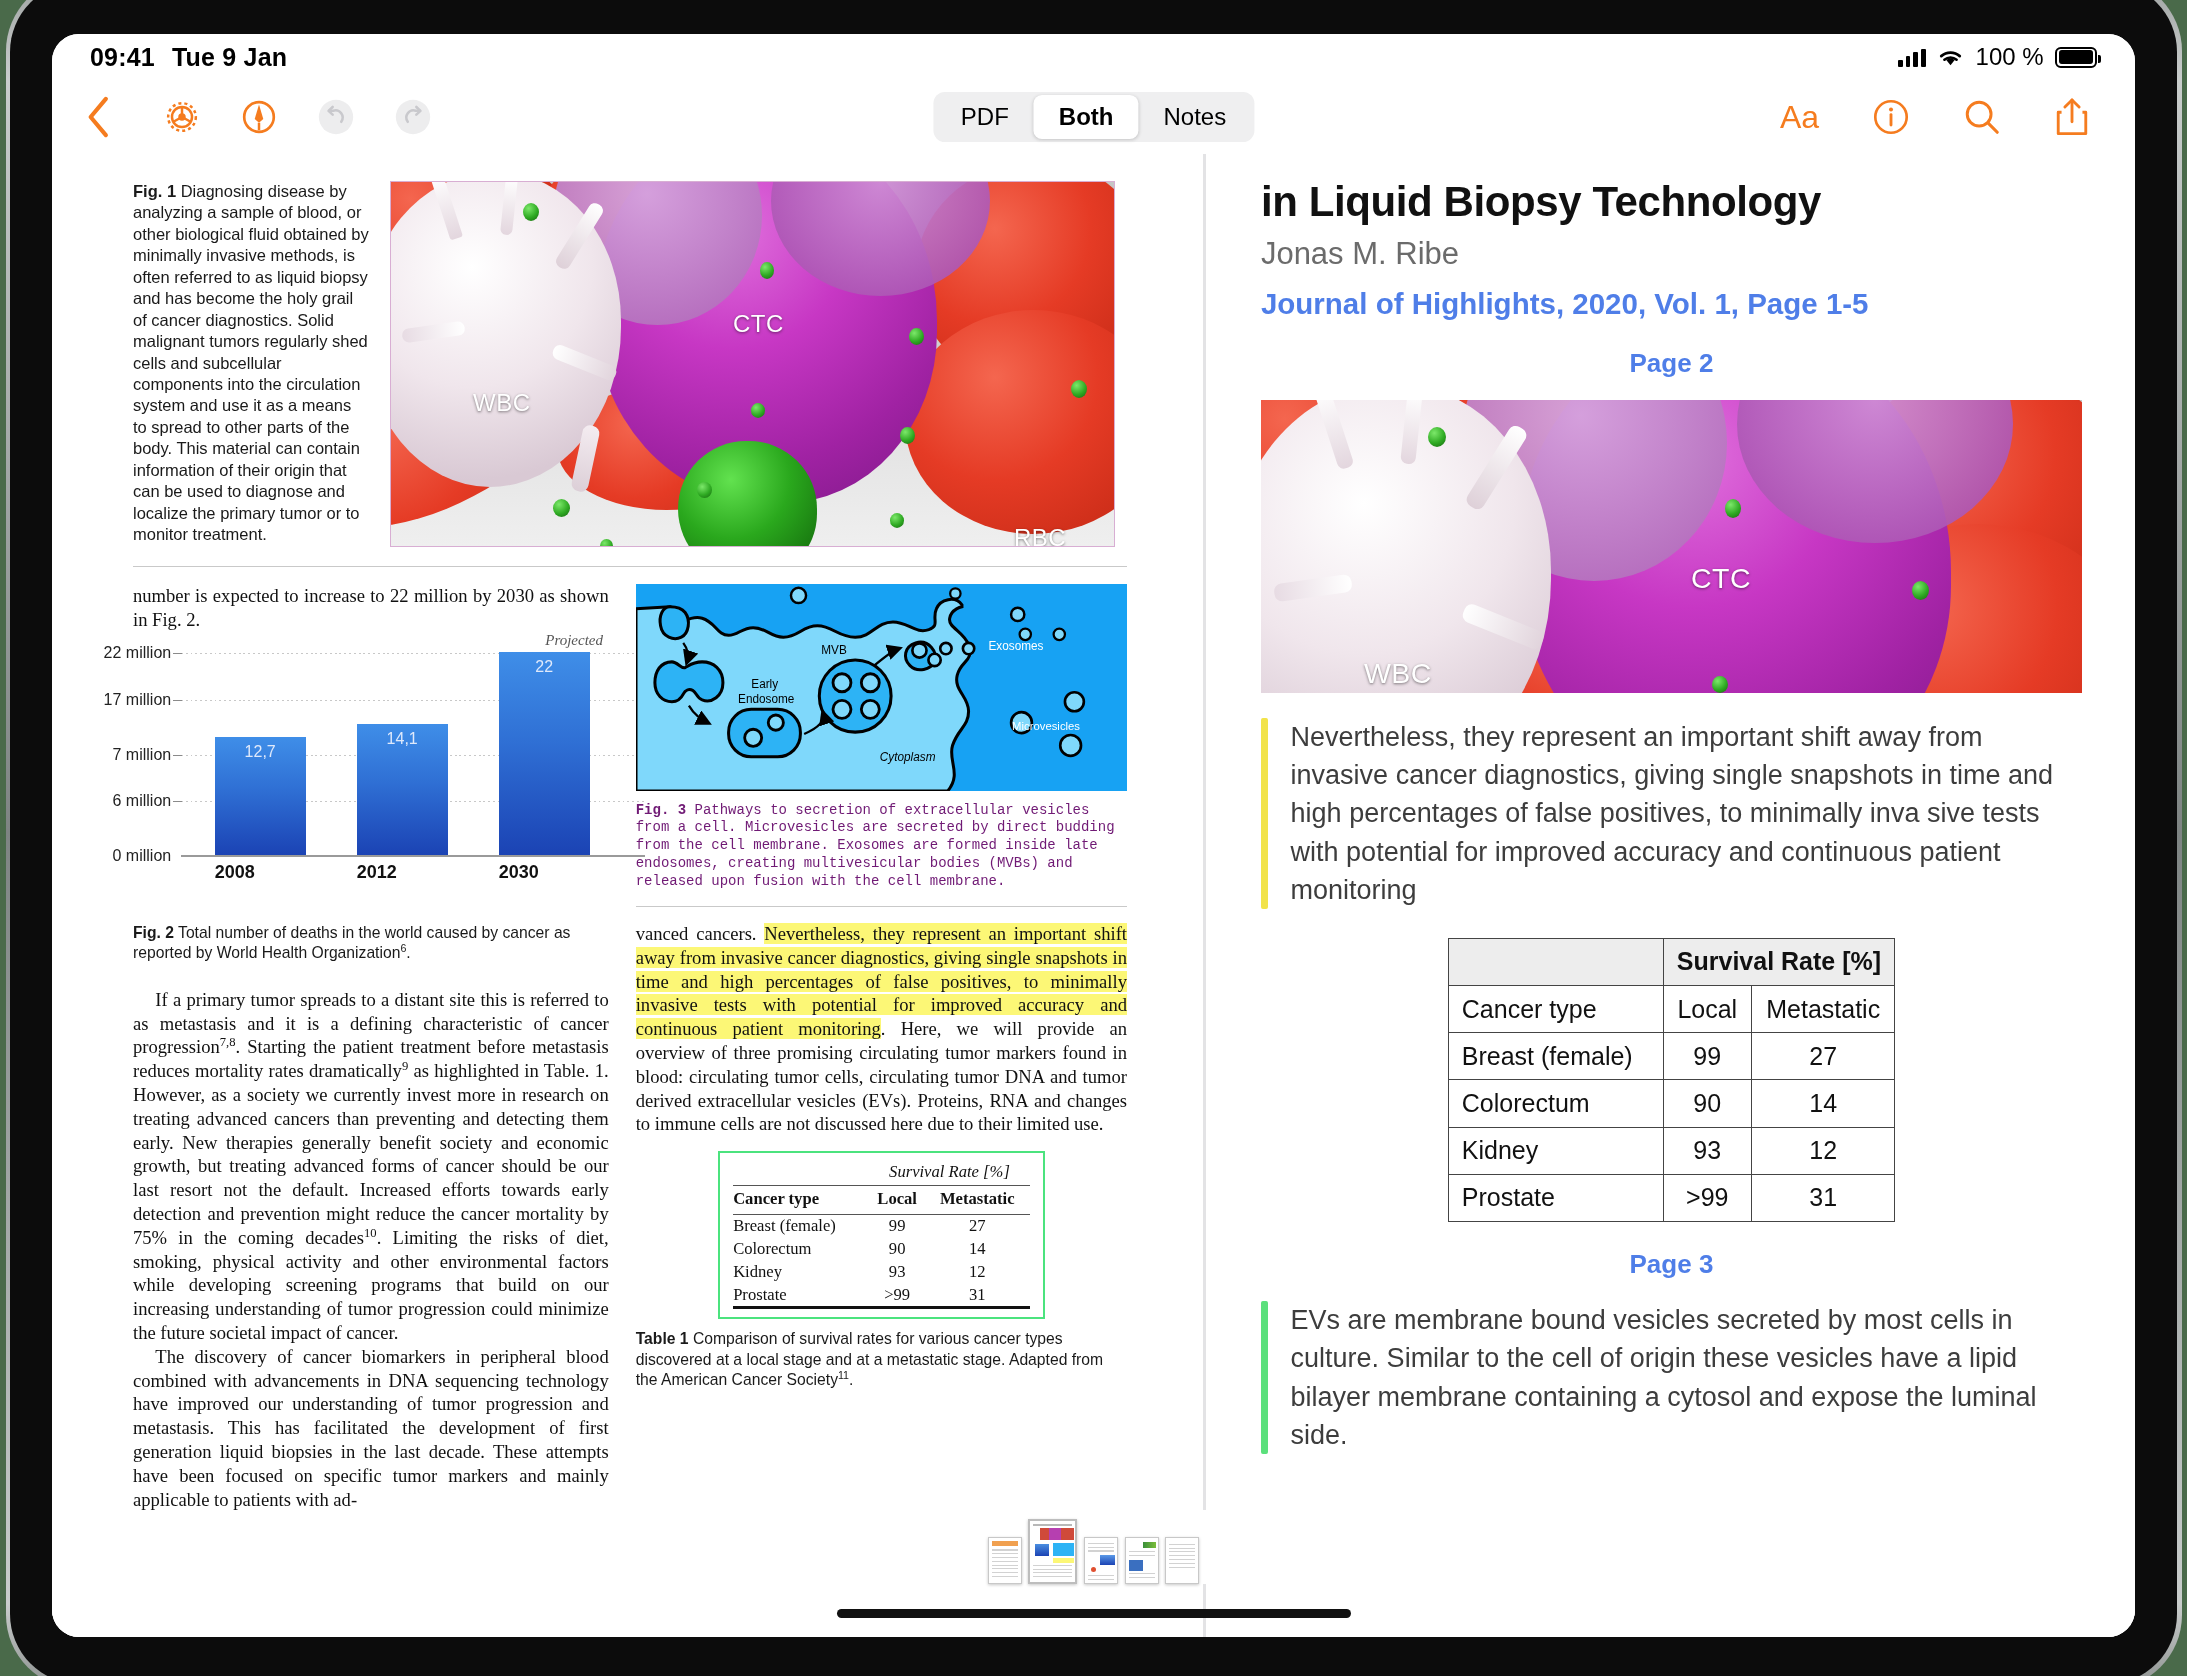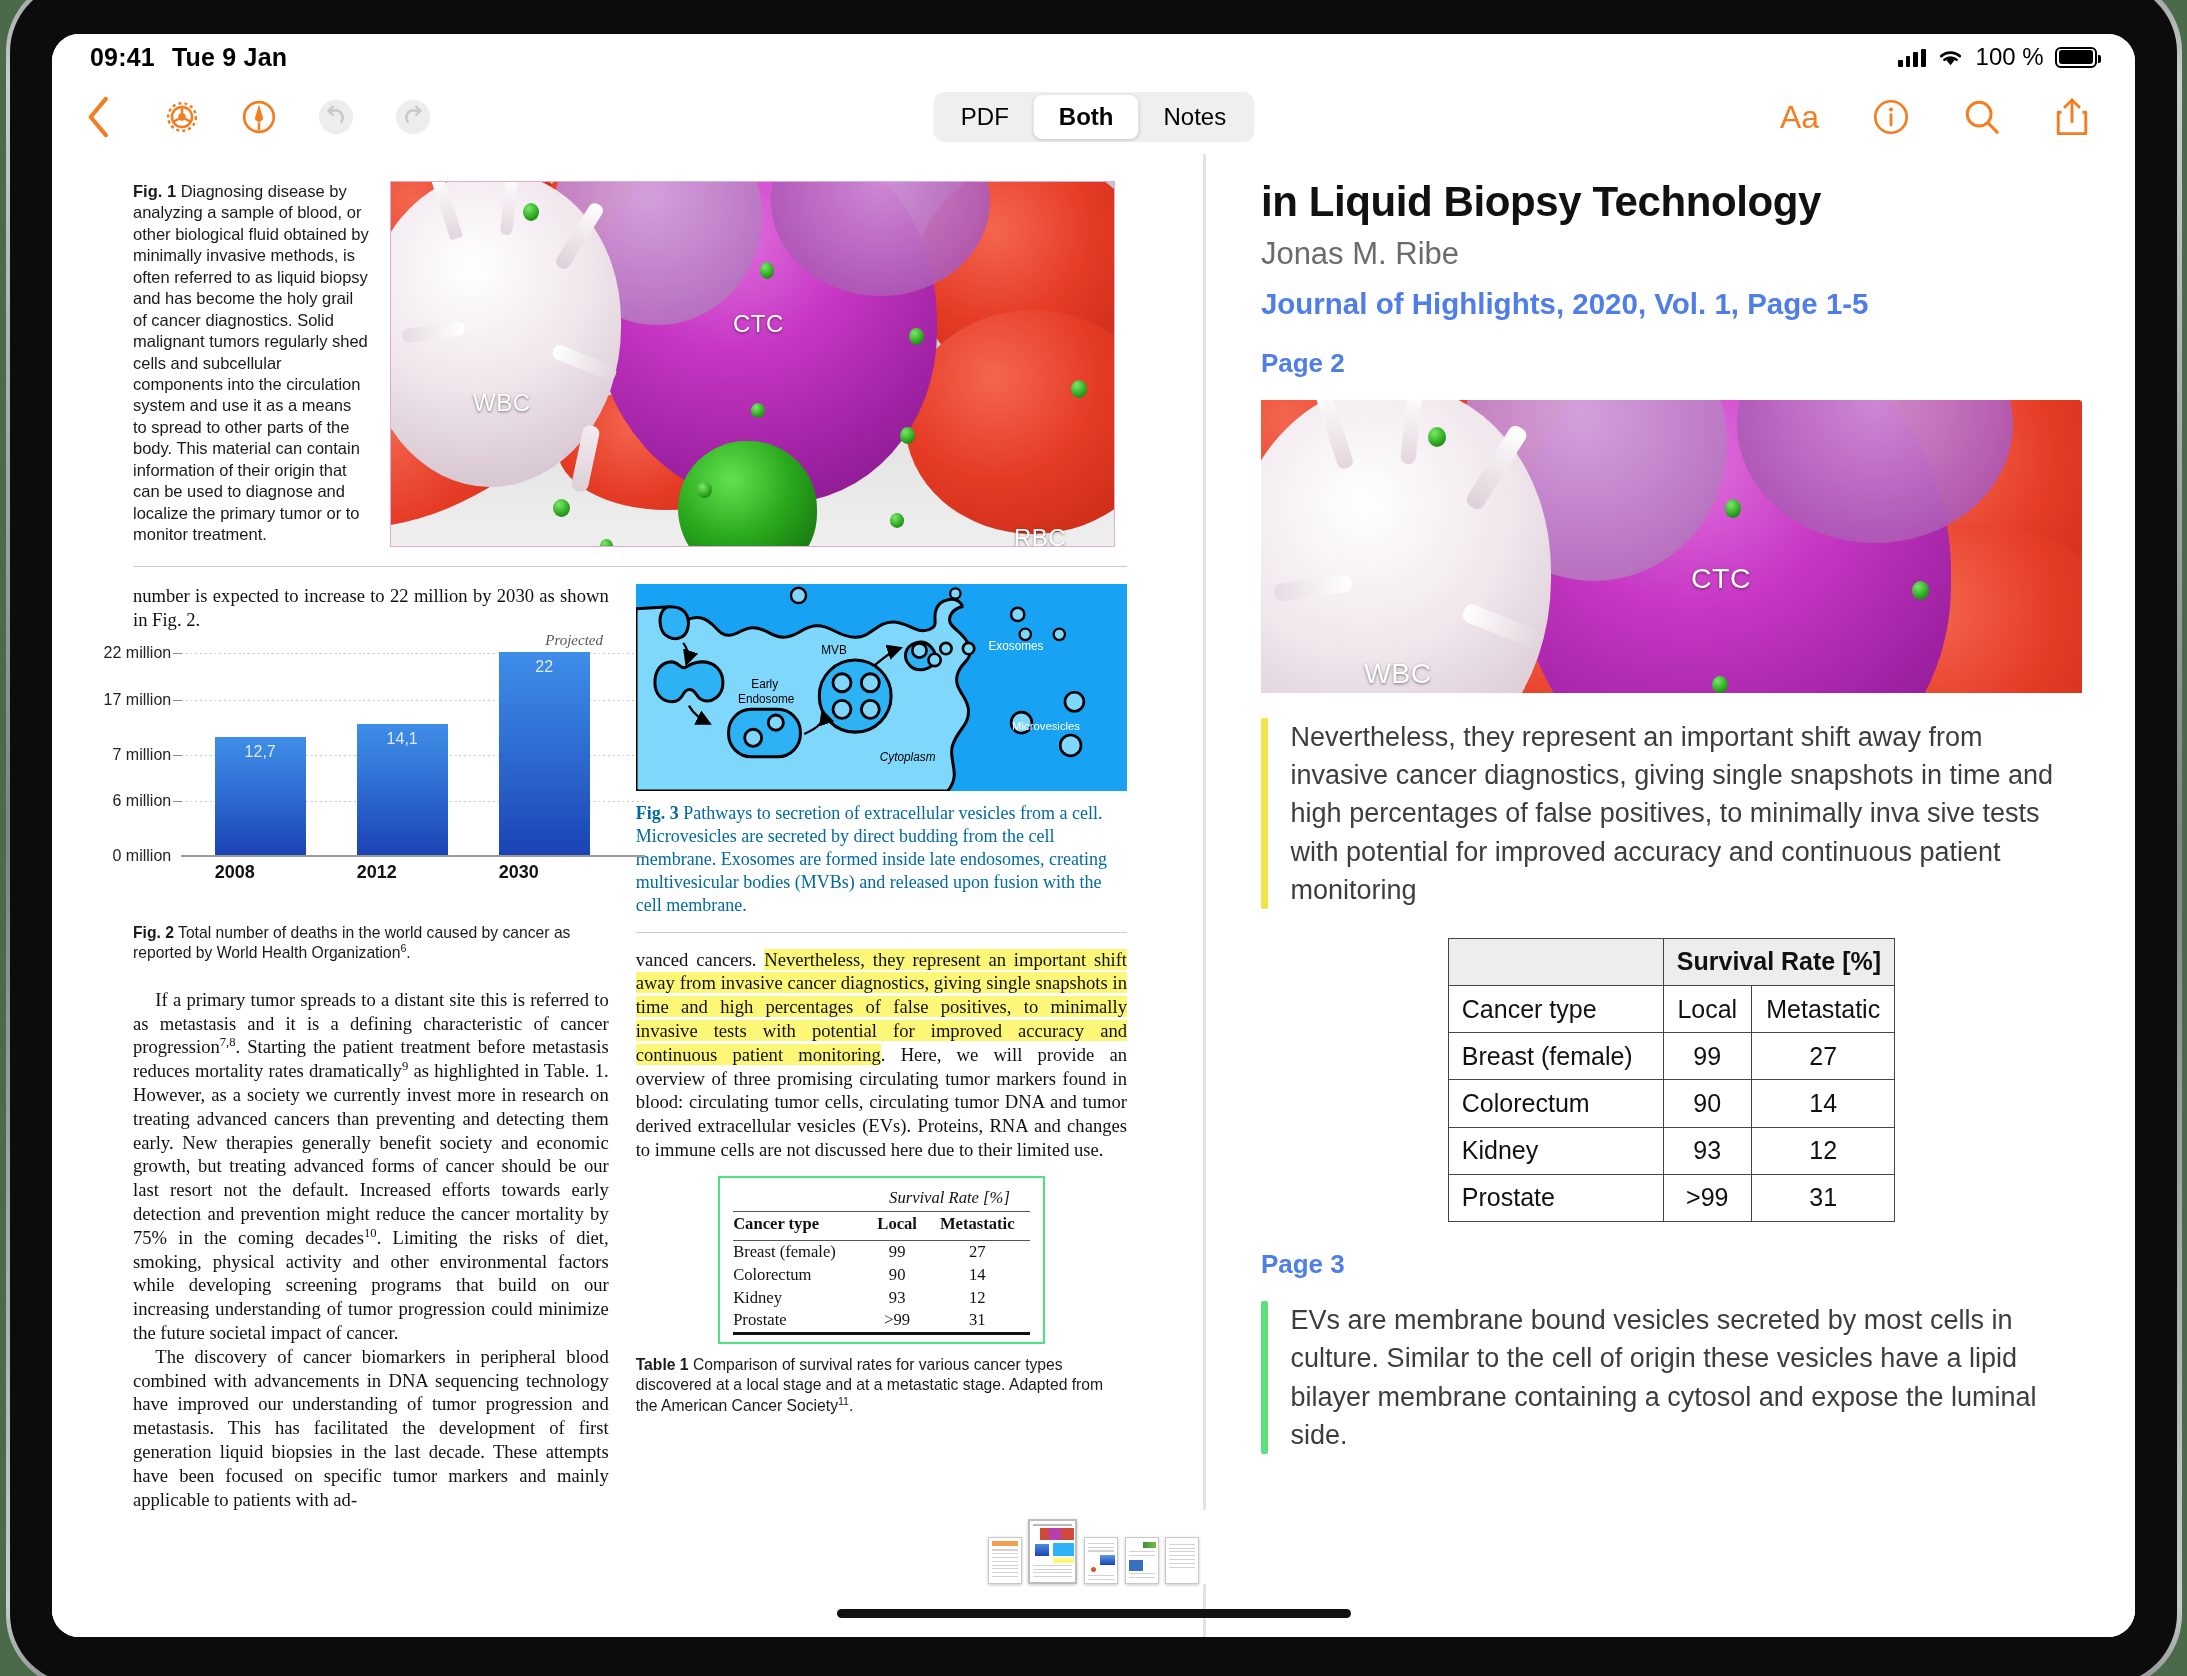--- a/index.html
+++ b/index.html
@@ -131,22 +131,22 @@
   .xlabels span { width:91px; font-family:"Liberation Sans",sans-serif;
                   font-size:18px; font-weight:600; color:#111;}
   .projlab { position:absolute; right:5.7px; top:-21px; font-family:"Liberation Serif",serif;
              font-style:italic; font-size:15px; color:#555;}
   .fig2cap { margin-top:32px; font-family:"Liberation Sans",sans-serif; font-size:15.7px;
              line-height:1.28; color:#1a1a1a;}
   .fig2cap b{font-weight:700;}
 
   
   .fig3img { width:100%; height:207px; position:relative; overflow:hidden; background:#17A2F3;}
-  .fig3cap { margin-top:10.5px; font-family:Liberation Serif, serif; font-size:18px;
-             line-height:1.28; color:#0369a1;}
+  .fig3cap { margin-top:10.5px; font-family:Liberation Mono, monospace; font-size:14px;
+             line-height:1.28; color:#701a75;}
   .fig3cap b{font-weight:700;}
 
   
   .hl { background:#FCF776; }
 
   
   .t1wrap { margin:14.3px auto 0; width:327px; border:2.4px solid #4BE37E; padding:8.6px 13.3px 7.6px; background:#fff;}
   .t1 { width:100%; border-collapse:collapse; font-family:"Liberation Serif",serif; font-size:16.6px; color:#111;}
   .t1 .srlabel { text-align:center; font-style:italic; padding-bottom:1.9px; }
   .t1 .ruleA td { border-bottom:1.1px solid #555; height:1px; padding:0;}
@@ -164,21 +164,21 @@
     position:absolute; right:13.3px; bottom:53px; background:#efeff0; border-radius:11.4px;
     padding:6.7px 16px; font-family:"Liberation Sans",sans-serif; font-size:27.6px;
     font-weight:700; color:#111;
   }
 
   
   .notes { padding:25px 53px 0 55px; }
   .n-title { font-size:42px; font-weight:700; color:#111; letter-spacing:-0.4px; line-height:1.1;}
   .n-author { font-size:31px; color:#6b6b6b; margin-top:10.5px; font-weight:400;}
   .n-journal { font-size:29.5px; color:#4F7EE8; font-weight:700; margin-top:15px;}
-  .n-pagehdr { text-align:left; font-size:26px; color:#4F7EE8; font-weight:700; margin-top:27px;}
+  .n-pagehdr { text-align:center; font-size:26px; color:#4F7EE8; font-weight:700; margin-top:27px;}
   .n-img { margin-top:21px; width:100%; height:293px; position:relative; overflow:hidden; background:#cfcfcf;}
   .n-quote { display:flex; gap:23px; margin-top:25px; }
   .n-bar { width:6.7px; flex:0 0 6.7px; border-radius:1.9px; background:#F2E34A;}
   .n-bar.green { background:#5BE07C; }
   .n-text { font-size:27px; line-height:1.42; color:#3d3d3d; }
 
   
   .ntbl-wrap { display:flex; justify-content:center; margin-top:28.5px;}
   .ntbl { border-collapse:collapse; font-size:25px; color:#111; }
   .ntbl td, .ntbl th { border:1.9px solid #444; padding:8.6px 13.3px; font-weight:400;}

